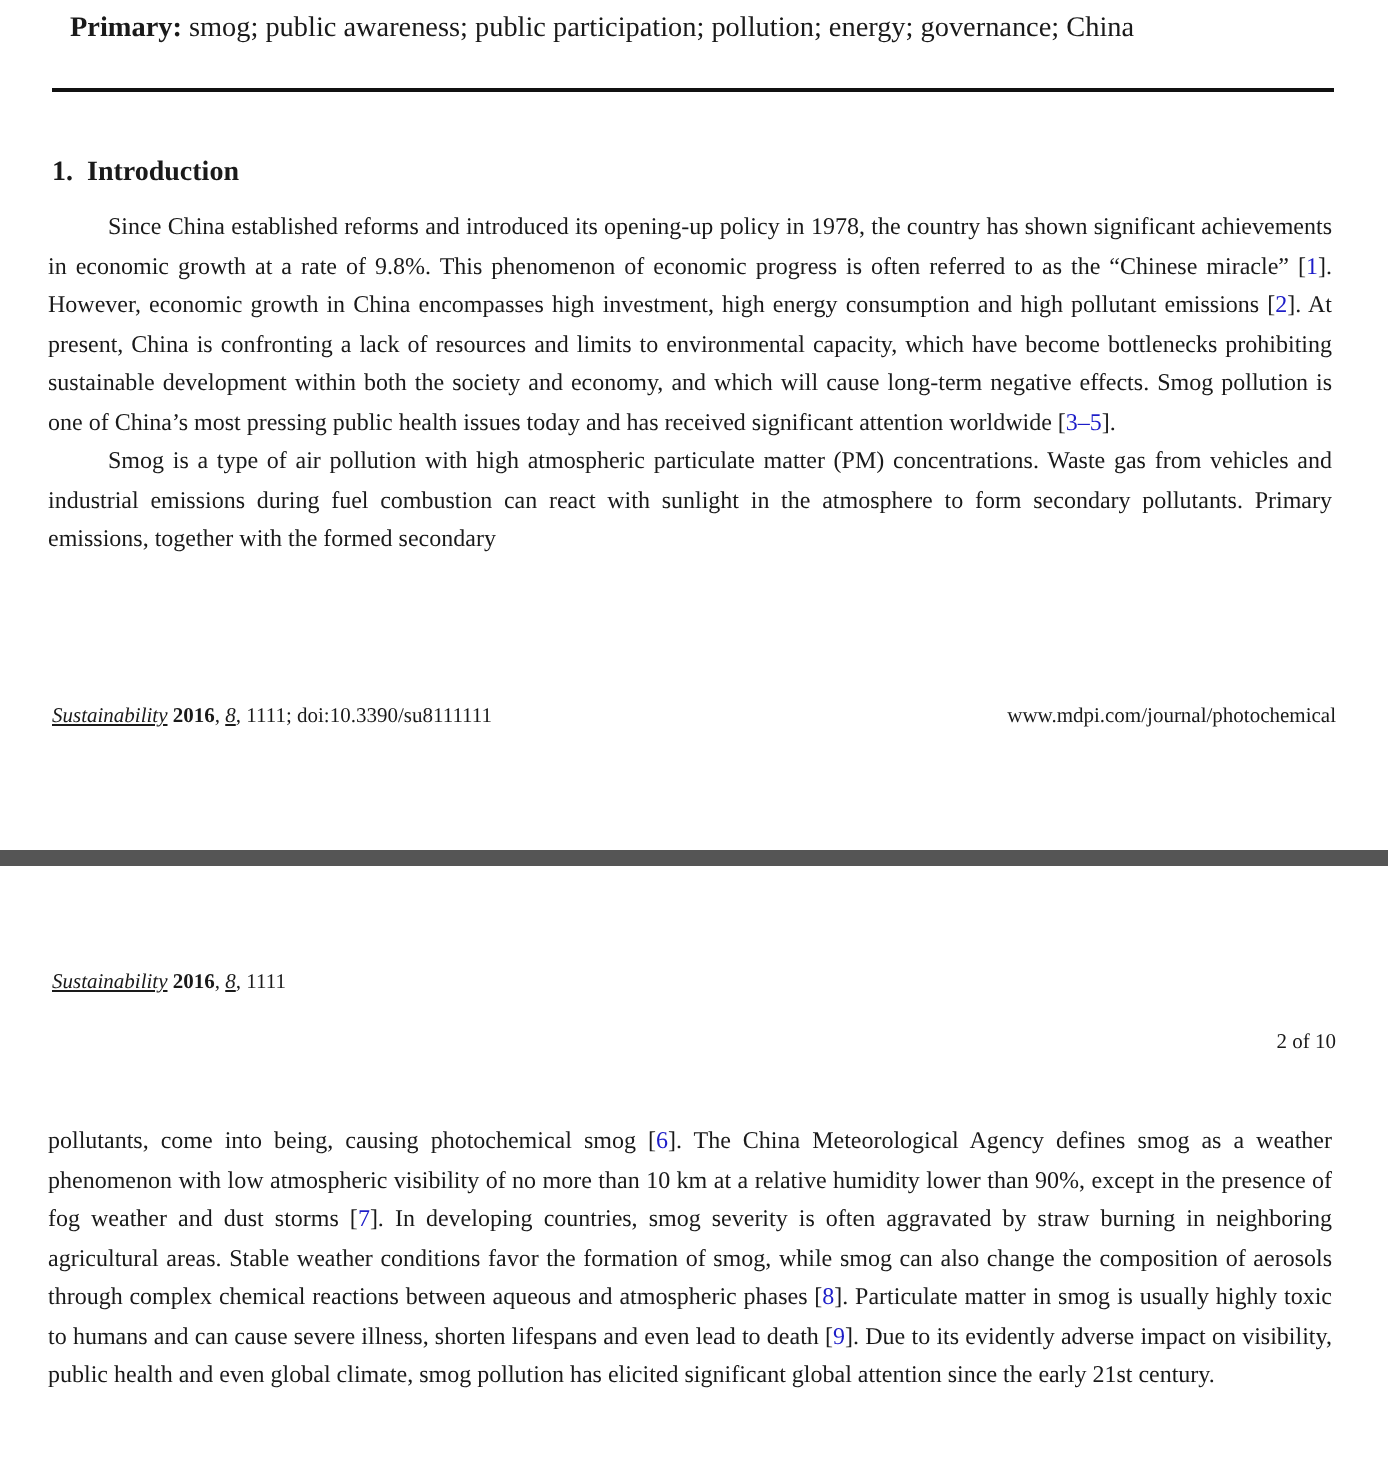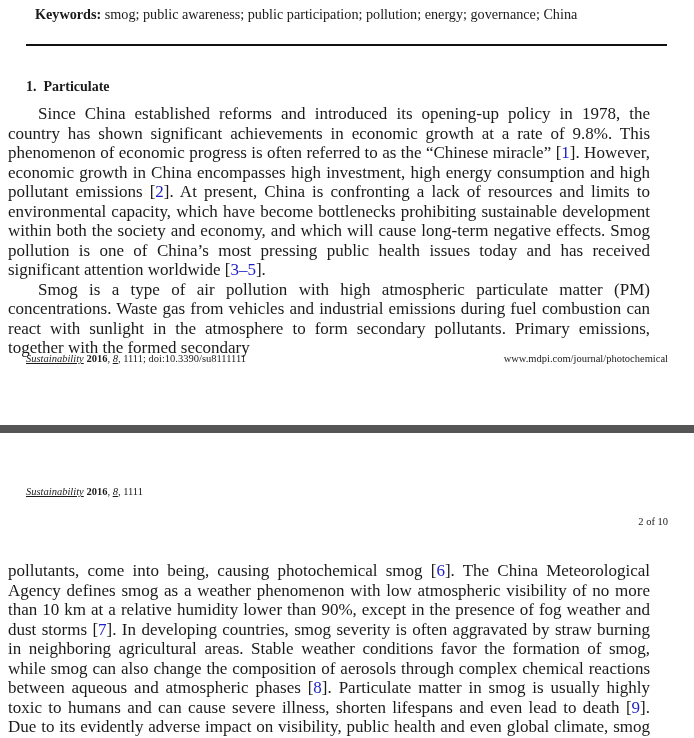--- a/index.html
+++ b/index.html
@@ -3,40 +3,40 @@
   <meta charset="utf-8">
   <style>
     html, body { margin:0; padding:0; background:#ffffff; }
     body { width:694px; height:738px; position:relative; overflow:hidden;
            font-family:"Liberation Serif", "DejaVu Serif", serif; color:#1a1a1a; }
     .abs { position:absolute; }
     .keywords { left:35px; top:6px; font-size:14.2px; white-space:nowrap; }
     .keywords b { font-weight:bold; }
     .rule { left:26px; top:44px; width:641px; height:2px; background:#111; }
     .section-title { left:26px; top:79px; font-size:14px; font-weight:bold; }
-    .para { left:8px; width:642px; font-size:17px; line-height:19.5px; text-align:justify; }
+    .para { left:24px; width:642px; font-size:12px; line-height:19.5px; text-align:justify; }
     .para p { margin:0; text-indent:30px; }
     .cite { color:#1d1dc8; }
     .footer { font-size:10.5px; }
     .footer i { font-style:italic;text-decoration:underline; }
     .page-break { left:0; top:425px; width:694px; height:8px; background:#555555; }
   </style>
 </head>
 <body>
 
 <div class="abs keywords">
-  <b>Keywords:</b>
+  <b>Primary:</b>
   <span>smog; public awareness; public participation; pollution; energy; governance; China</span>
 </div>
 
 <div class="abs rule"></div>
 
 <div class="abs section-title">
   <span>1.</span>&nbsp;
-  <span>Particulate</span>
+  <span>Introduction</span>
 </div>
 
 <div class="abs para" style="top:104px;">
   <p id="p1"><span>Since China established reforms and introduced its opening-up policy in 1978, the country has shown significant achievements in economic growth at a rate of 9.8%. This phenomenon of economic progress is often referred to as the “Chinese miracle” </span><span>[</span><span class="cite">1</span><span>]. However, economic growth in China encompasses high investment, high energy consumption and high pollutant emissions </span><span>[</span><span class="cite">2</span><span>]. At present, China is confronting a lack of resources and limits to environmental capacity, which have become bottlenecks prohibiting sustainable development within both the society and economy, and which will cause long-term negative effects. Smog pollution is one of China’s most pressing public health issues today and has received significant attention worldwide </span><span>[</span><span class="cite">3–5</span><span>].</span></p>
   <p>Smog is a type of air pollution with high atmospheric particulate matter (PM) concentrations. Waste gas from vehicles and industrial emissions during fuel combustion can react with sunlight in the atmosphere to form secondary pollutants. Primary emissions, together with the formed secondary</p>
 </div>
 
 <div class="abs footer" style="left:26px; top:353px;">
   <i>Sustainability</i>
   <b>2016</b>,

